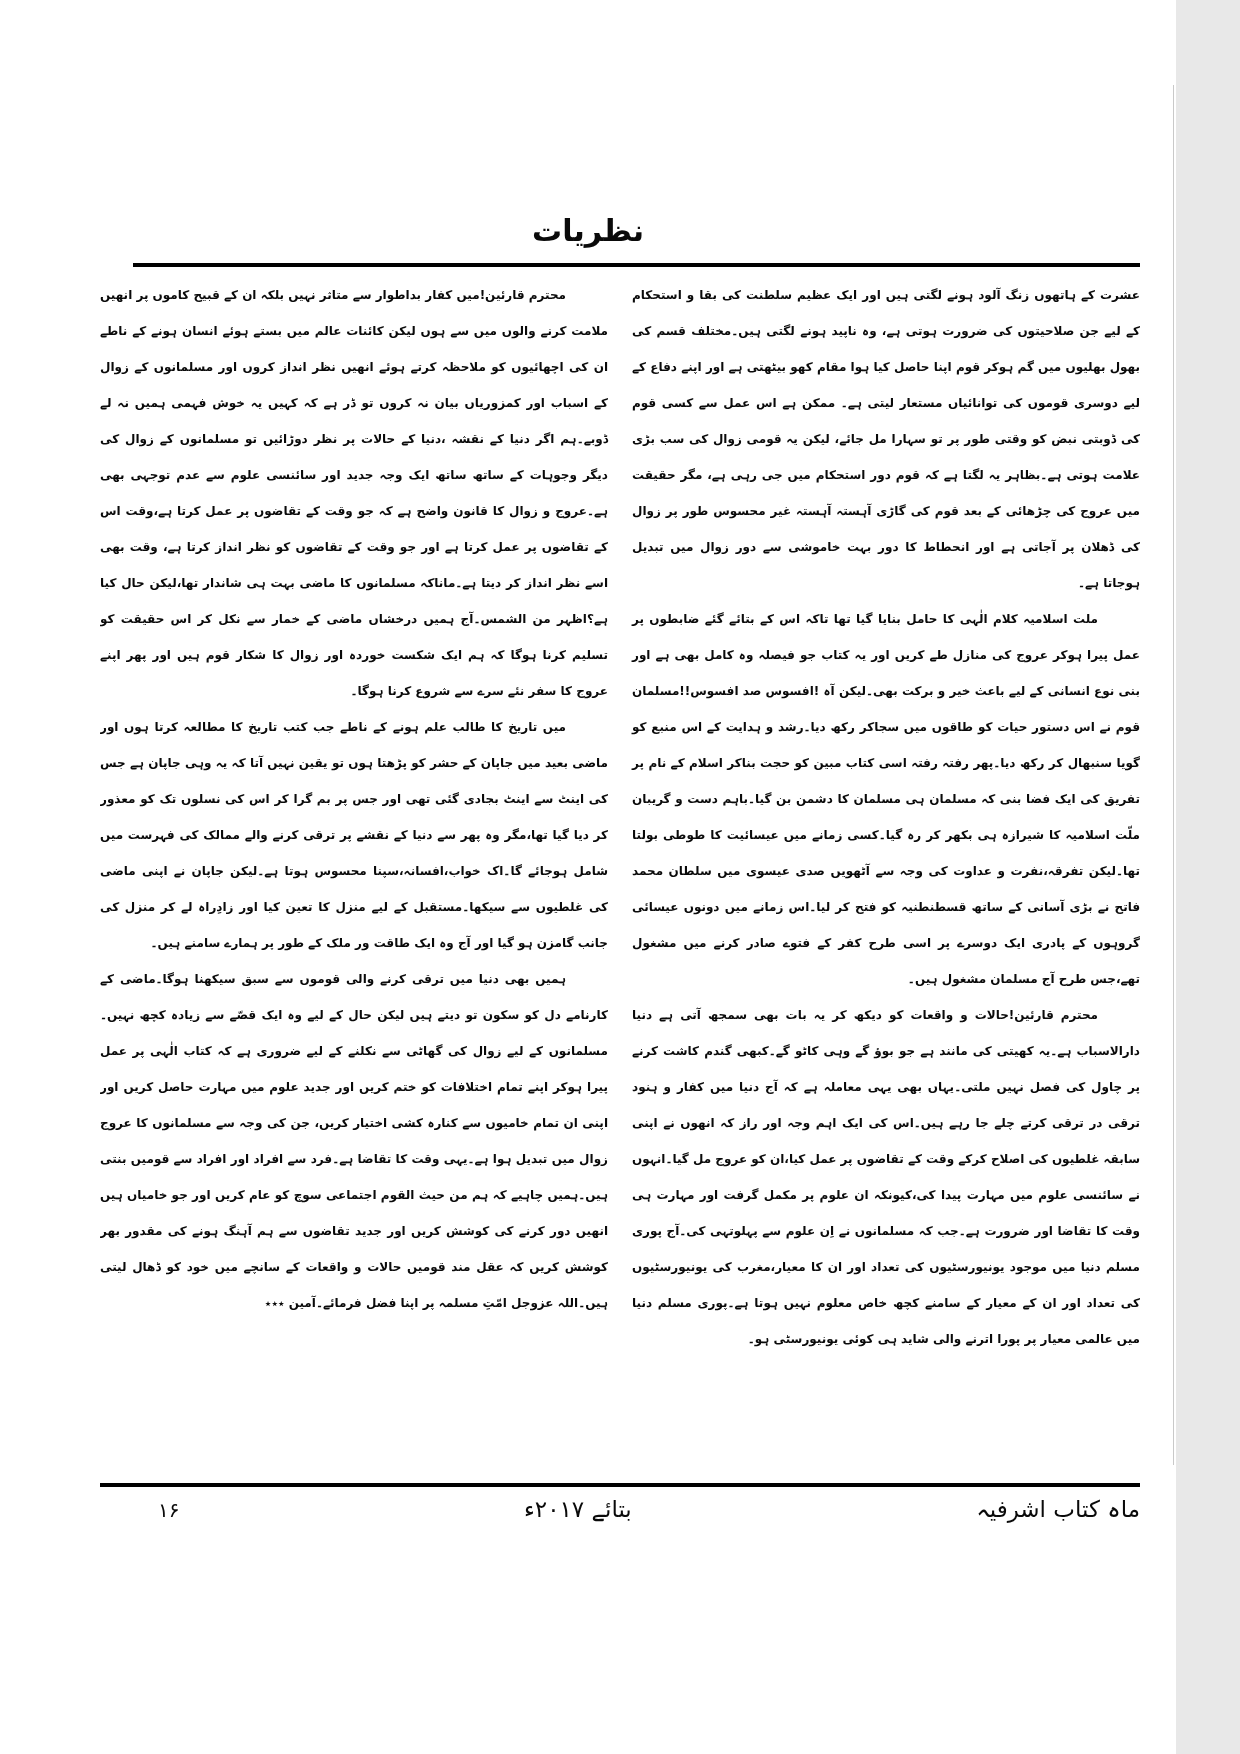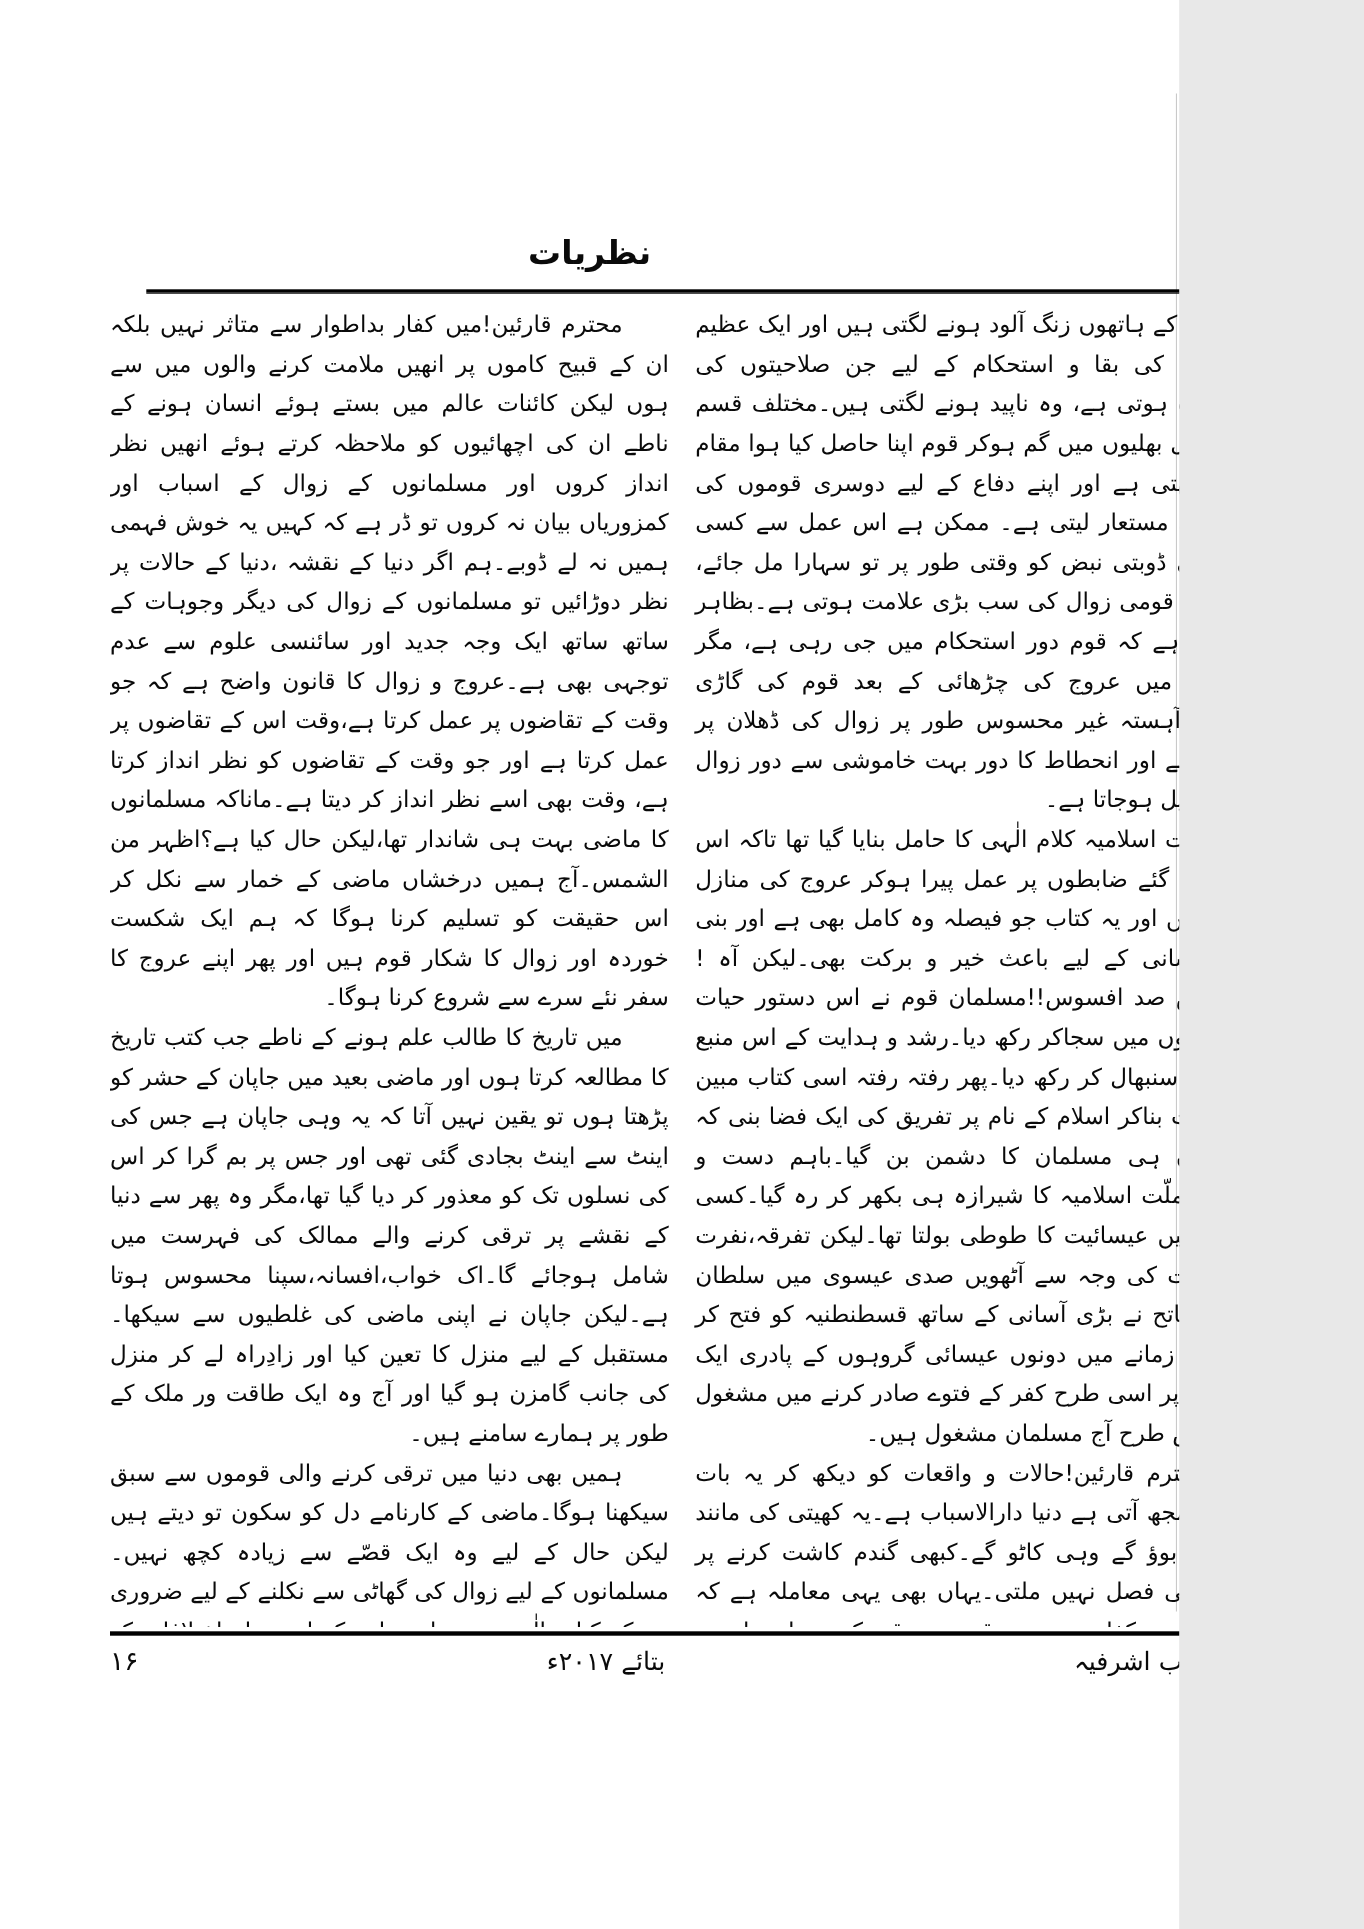--- a/index.html
+++ b/index.html
@@ -2,21 +2,21 @@
 <html lang="ur"><head>
 <meta charset="utf-8">
 <style>
   html, body {
     margin: 0;
     padding: 0;
     background: #e8e8e8;
   }
   .page {
     position: relative;
-    width: 1072px;
+    width: 1176px;
     height: 1754px;
     background: #ffffff;
     overflow: hidden;
     font-family: "DejaVu Sans", sans-serif;
     color: #0a0a0a;
   }
   .scan-edge {
     position: absolute;
     top: 85px;
     right: 2px;
@@ -54,22 +54,23 @@
     display: flex;
     direction: rtl;          
     gap: 24px;
     overflow: hidden;
   }
   .col {
     width: 508px;
     flex: 0 0 508px;
     direction: rtl;
     text-align: justify;
-    font-size: 21px;
+    font-size: 12px;
     line-height: 36px;
+    font-weight: bold;
   }
   .para {
     margin: 0;
   }
   .para.indent {
     text-indent: 42px;
   }
   .footer-rule {
     position: absolute;
     top: 1483px;
@@ -83,21 +84,22 @@
     top: 1496px;
     left: 100px;
     width: 1040px;
     direction: rtl;
     display: flex;
     justify-content: space-between;
     align-items: baseline;
     font-size: 23px;
   }
   .footer-page-num {
-    font-size: 24px;
+    margin-left: 58px;   
+    font-size: 20px;
   }
 </style>
 </head>
 <body>
 
 <div class="page">
 
   <div class="scan-edge"></div>
 
   <h1 class="page-title">نظریات</h1>

